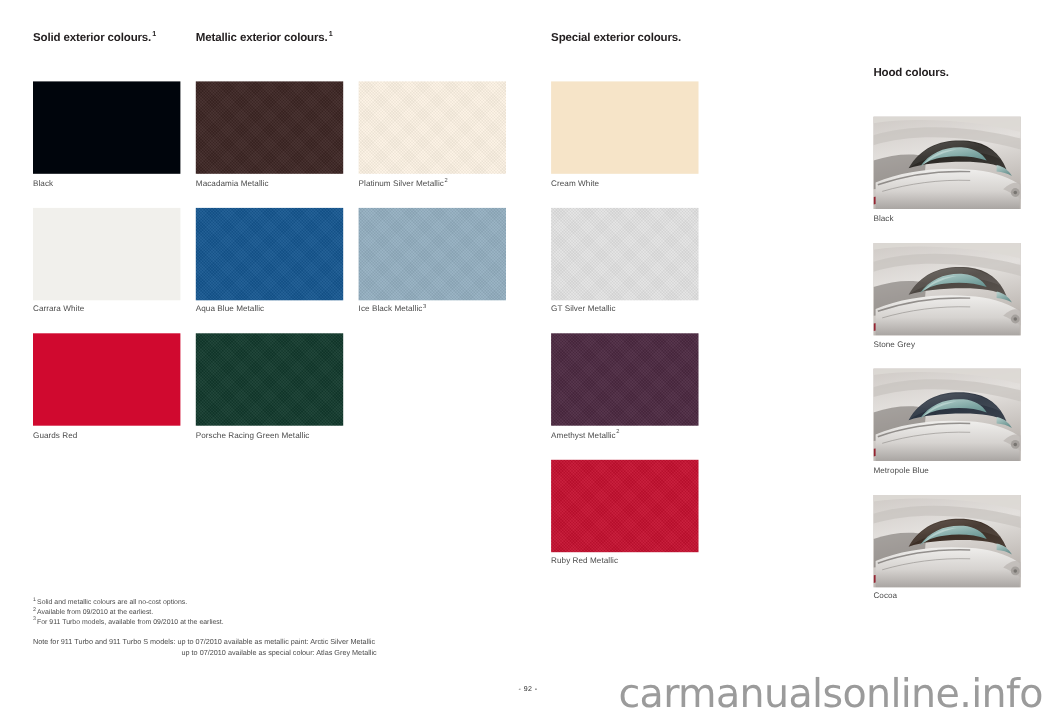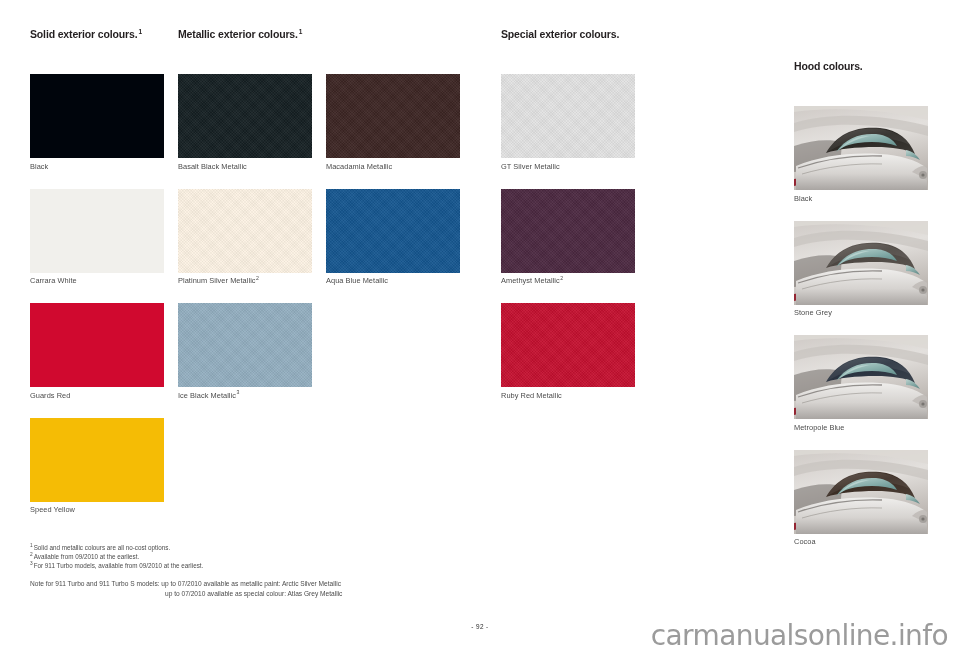--- a/index.html
+++ b/index.html
@@ -136,21 +136,21 @@
     font-size: 6.4px;
     color: #2b2b2b;
     letter-spacing: 0.4px;
   }
 
   
   .watermark {
     position: absolute;
     right: 12px;
     bottom: 4px;
-    font-size: 28px;
+    font-size: 36px;
     color: #9b9b9b;
     font-family: "DejaVu Sans", sans-serif;
     letter-spacing: -0.6px;
     white-space: nowrap;
   }
 </style>
 </head>
 <body>
 
 <div class="page">
@@ -165,60 +165,60 @@
           <div class="swatch-label"><span>Black</span></div>
         </div>
         <div class="swatch-cell">
           <div class="swatch-chip" style="background-color: rgb(241, 240, 236);"></div>
           <div class="swatch-label"><span>Carrara White</span></div>
         </div>
         <div class="swatch-cell">
           <div class="swatch-chip" style="background-color: rgb(208, 9, 47);"></div>
           <div class="swatch-label"><span>Guards Red</span></div>
         </div>
-        <div class="swatch-cell">
-          <div class="swatch-chip" style="background-color: rgb(245, 188, 5);"></div>
-          <div class="swatch-label"><span>Speed Yellow</span></div>
-        </div>
       </div>
   </section>
 
   <section class="col col-metallic">
     <h2 class="col-title">
       <span>Metallic exterior colours.</span><sup>1</sup>
     </h2>
     <div class="swatch-grid two" id="grid-1">
         <div class="swatch-cell">
-          <div class="swatch-chip textured" style="background-color: rgb(21, 31, 34);"></div>
-          <div class="swatch-label"><span>Basalt Black Metallic</span></div>
-        </div>
-        <div class="swatch-cell">
           <div class="swatch-chip textured" style="background-color: rgb(60, 37, 35);"></div>
           <div class="swatch-label"><span>Macadamia Metallic</span></div>
         </div>
         <div class="swatch-cell">
           <div class="swatch-chip textured" style="background-color: rgb(252, 242, 227);"></div>
           <div class="swatch-label"><span>Platinum Silver Metallic</span><sup>2</sup></div>
         </div>
         <div class="swatch-cell">
           <div class="swatch-chip textured" style="background-color: rgb(21, 86, 143);"></div>
           <div class="swatch-label"><span>Aqua Blue Metallic</span></div>
         </div>
         <div class="swatch-cell">
           <div class="swatch-chip textured" style="background-color: rgb(147, 174, 192);"></div>
           <div class="swatch-label"><span>Ice Black Metallic</span><sup>3</sup></div>
+        </div>
+        <div class="swatch-cell">
+          <div class="swatch-chip textured" style="background-color: rgb(18, 57, 44);"></div>
+          <div class="swatch-label"><span>Porsche Racing Green Metallic</span></div>
         </div>
       </div>
   </section>
 
   <section class="col col-special">
     <h2 class="col-title">
       <span>Special exterior colours.</span><sup></sup>
     </h2>
     <div class="swatch-grid" id="grid-2">
+        <div class="swatch-cell">
+          <div class="swatch-chip" style="background-color: rgb(246, 228, 200);"></div>
+          <div class="swatch-label"><span>Cream White</span></div>
+        </div>
         <div class="swatch-cell">
           <div class="swatch-chip textured" style="background-color: rgb(226, 226, 226);"></div>
           <div class="swatch-label"><span>GT Silver Metallic</span></div>
         </div>
         <div class="swatch-cell">
           <div class="swatch-chip textured" style="background-color: rgb(75, 40, 64);"></div>
           <div class="swatch-label"><span>Amethyst Metallic</span><sup>2</sup></div>
         </div>
         <div class="swatch-cell">
           <div class="swatch-chip textured" style="background-color: rgb(196, 16, 47);"></div>

